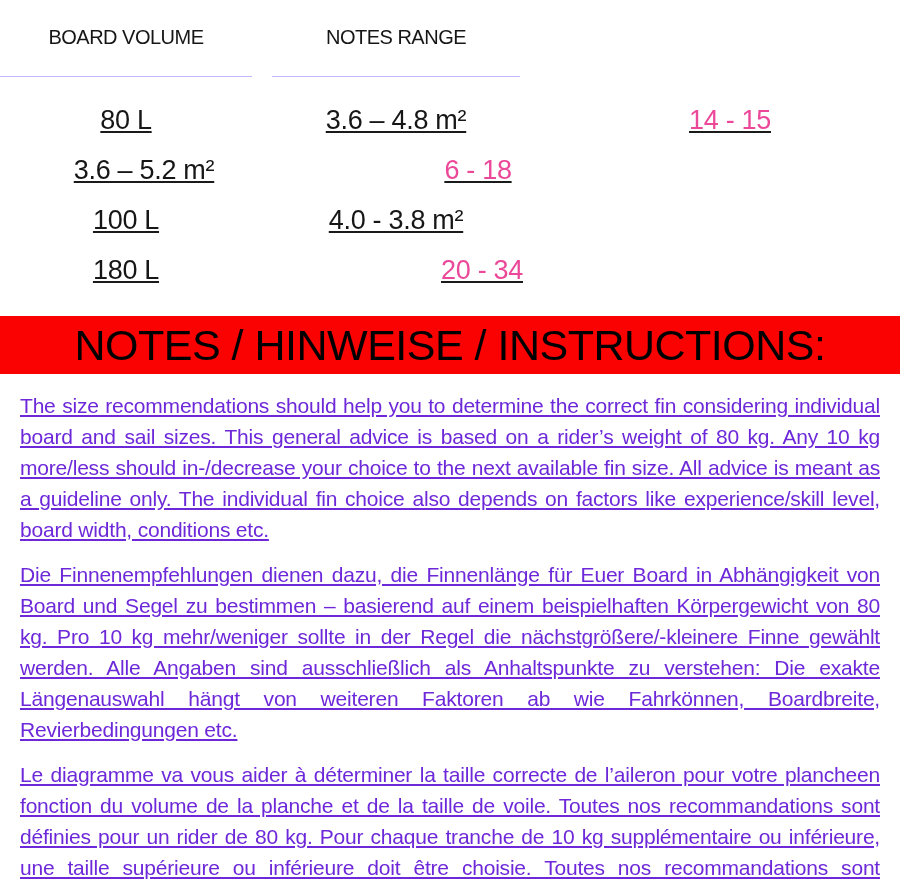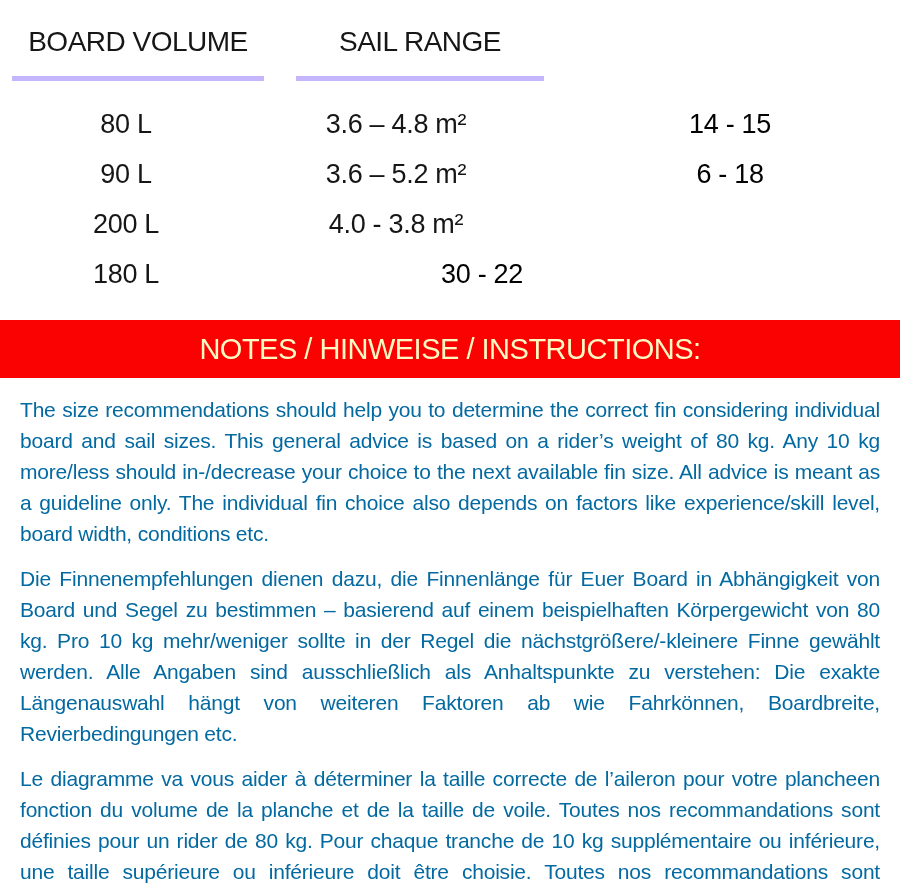--- a/index.html
+++ b/index.html
@@ -20,109 +20,108 @@
   .gap-1 { width: 20px; }
   .col-sail { width: 248px; }
   .gap-2 { width: 40px; }
   .col-style { width: 340px; }
 
   .header-row .cell {
     height: 50px;
     display: flex;
     align-items: flex-start;
     justify-content: center;
-    font-size: 28px;
+    font-size: 20px;
     letter-spacing: -0.5px;
     color: #161616;
-    border-bottom: 5px solid #c4b5fd;
-    margin-left: 12px;
+    border-bottom: 1px solid #c4b5fd;
   }
-  .data-rows { margin-top: 18px; }
+  .data-rows { margin-top: 18px; text-decoration: underline; }
   .data-row { height: 50px; }
   .data-row .cell {
     height: 50px;
     display: flex;
     align-items: center;
     justify-content: center;
     font-size: 27px;
     letter-spacing: -0.3px;
     color: #161616;
   }
-  .data-row .style-val { color: #000000; }
+  .data-row .style-val { color: #ec4899; }
 
   
   .banner {
     margin-top: 21px;
     height: 58px;
     background: #fa0202;
     display: flex;
     align-items: center;
     justify-content: center;
   }
   .banner-title {
-    color: #fef9c3;
-    font-size: 29px;
+    color: #000000;
+    font-size: 43px;
     letter-spacing: -0.5px;
   }
 
   
   .notes { padding: 16px 20px 0 20px; }
   .note {
     font-size: 21px;
     line-height: 31px;
     letter-spacing: -0.2px;
     text-align: justify;
-    color: #0369a1;
+    color: #6d28d9;
     margin: 0 0 14px 0;
+    text-decoration: underline;
   }
 </style>
 </head>
 <body>
 
 <div class="page">
 
   <div class="spec-table">
 
     <div class="cols header-row">
       <div class="cell col-volume">BOARD VOLUME</div>
       <div class="gap-1"></div>
-      <div class="cell col-sail">SAIL RANGE</div>
+      <div class="cell col-sail">NOTES RANGE</div>
       <div class="gap-2"></div>
     </div>
 
     <div class="data-rows">
 
       <div class="cols data-row">
         <div class="cell col-volume">80 L</div>
         <div class="gap-1"></div>
         <div class="cell col-sail">3.6 – 4.8 m²</div>
         <div class="gap-2"></div>
         <div class="cell col-style style-val">14 - 15</div>
       </div>
 
       <div class="cols data-row">
-        <div class="cell col-volume">90 L</div>
         <div class="gap-1"></div>
         <div class="cell col-sail">3.6 – 5.2 m²</div>
         <div class="gap-2"></div>
         <div class="cell col-style style-val">6 - 18</div>
       </div>
 
       <div class="cols data-row">
-        <div class="cell col-volume">200 L</div>
+        <div class="cell col-volume">100 L</div>
         <div class="gap-1"></div>
         <div class="cell col-sail">4.0 - 3.8 m²</div>
         <div class="gap-2"></div>
       </div>
 
       <div class="cols data-row">
         <div class="cell col-volume">180 L</div>
         <div class="gap-1"></div>
         <div class="gap-2"></div>
-        <div class="cell col-style style-val">30 - 22</div>
+        <div class="cell col-style style-val">20 - 34</div>
       </div>
 
     </div>
   </div>
 
   <div class="banner">
     <div class="banner-title">NOTES / HINWEISE / INSTRUCTIONS:</div>
   </div>
 
   <div class="notes">

